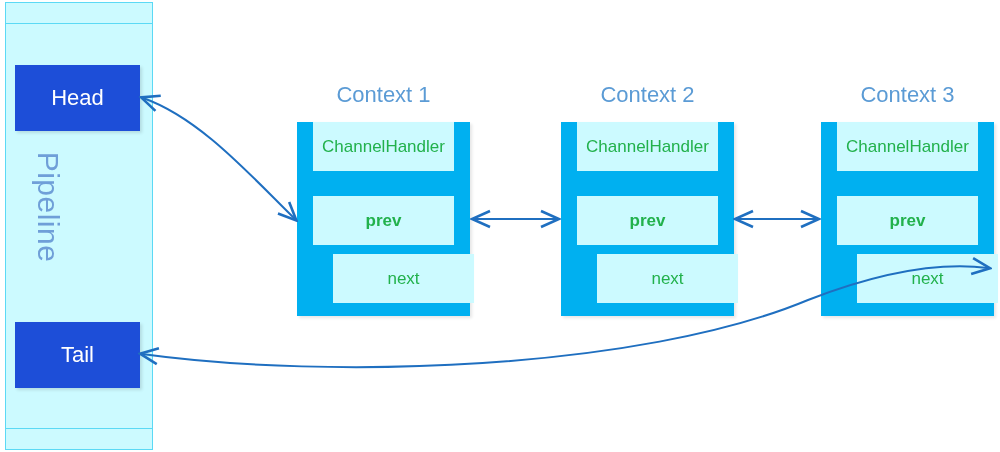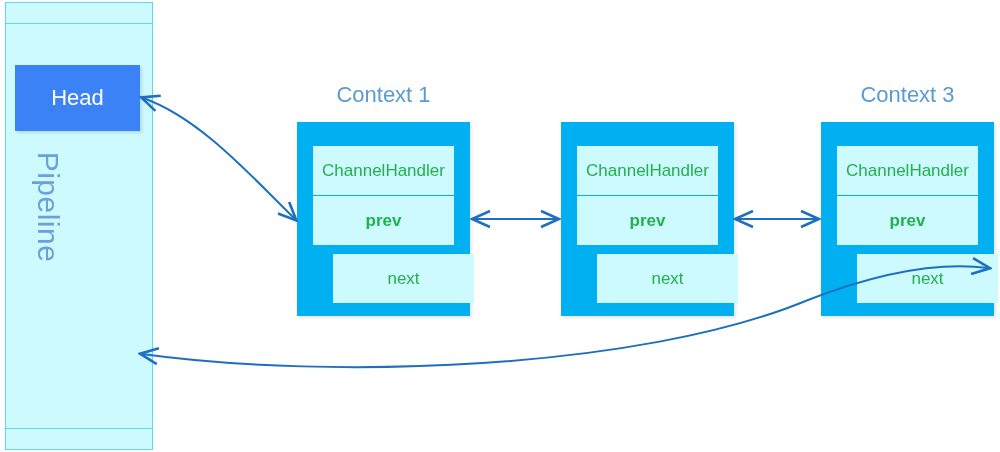--- a/index.html
+++ b/index.html
@@ -23,21 +23,21 @@
   .pipeline-label{
     position:absolute;left:-12px;top:190px;width:120px;
     text-align:center;
     color:#6f9fd8;font-size:30px;letter-spacing:0.5px;
     transform:rotate(90deg);transform-origin:center center;
     white-space:nowrap;
   }
 
   .endpoint{
     position:absolute;left:15px;width:125px;height:66px;
-    background:#3b82f6;color:#ffffff;
+    background:#1d4ed8;color:#ffffff;
     display:flex;align-items:center;justify-content:center;
     font-size:22px;
     box-shadow:2px 2px 3px rgba(0,0,0,0.12);
   }
   .endpoint.head{top:65px;}
   .endpoint.tail{top:322px;}
 
   
   .ctx{position:absolute;top:122px;width:194px;height:194px;}
   .ctx-title{
@@ -48,21 +48,21 @@
     position:absolute;left:0;top:0;width:173px;height:194px;
     background:#00b0f0;box-sizing:border-box;
     box-shadow:2px 2px 3px rgba(0,0,0,0.10);
   }
   .ctx-row{
     position:absolute;left:16px;width:141px;height:49px;
     background:#ccfaff;
     display:flex;align-items:center;justify-content:center;
     color:#22b14c;font-size:17px;white-space:nowrap;
   }
-  .ctx-row.r0{top:24px;}
+  .ctx-row.r0{top:0;}
   .ctx-row.r1{top:74px;font-weight:bold;}
   .ctx-row.r2{top:132px;margin-left:20px;}
   .ctx-row.r0 span{font-size:17px;}
 
   #ctx-1{left:297px;}
   #ctx-2{left:561px;}
   #ctx-3{left:821px;}
 
   svg.links{position:absolute;left:0;top:0;width:1000px;height:452px;
             overflow:visible;pointer-events:none;}
@@ -75,36 +75,40 @@
   <div class="pipeline-box"></div>
   <div class="pipeline-strip top"></div>
   <div class="pipeline-strip bottom"></div>
 
   <div class="pipeline-label">Pipeline</div>
 
   <div class="endpoint head">
     <span>Head</span>
   </div>
 
+  <div class="endpoint tail">
+    <span>Tail</span>
+  </div>
 
   <div class="ctx" id="ctx-1">
     <div class="ctx-title">Context 1</div>
     <div class="ctx-frame"></div>
     <div class="ctx-row r0">
       <span>ChannelHandler</span>
     </div>
     <div class="ctx-row r1">
       <span>prev</span>
     </div>
     <div class="ctx-row r2">
       <span>next</span>
     </div>
   </div>
 
   <div class="ctx" id="ctx-2">
+    <div class="ctx-title">Context 2</div>
     <div class="ctx-frame"></div>
     <div class="ctx-row r0">
       <span>ChannelHandler</span>
     </div>
     <div class="ctx-row r1">
       <span>prev</span>
     </div>
     <div class="ctx-row r2">
       <span>next</span>
     </div>

